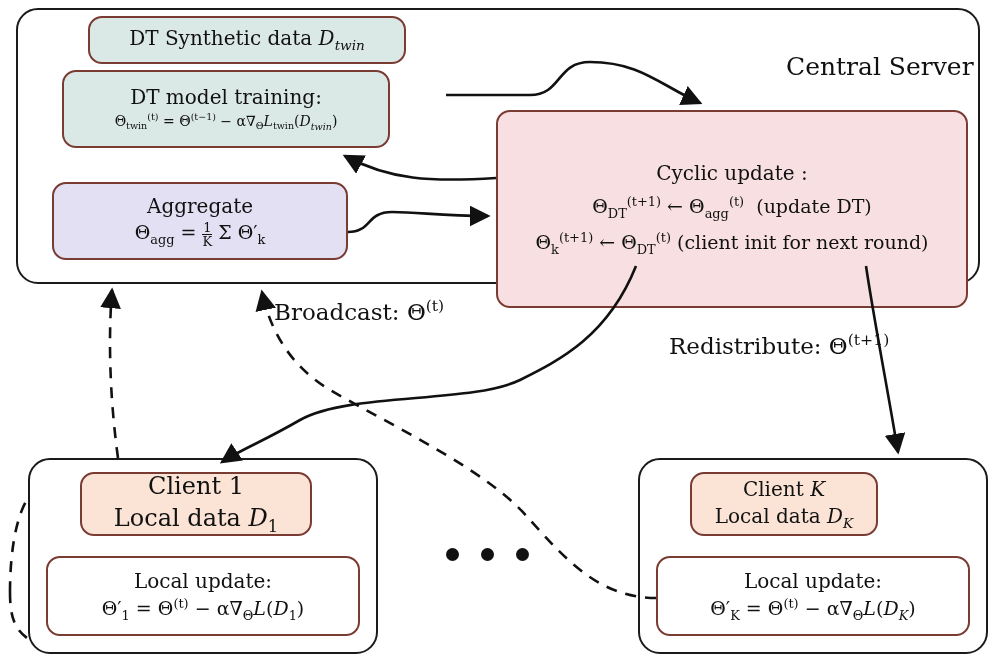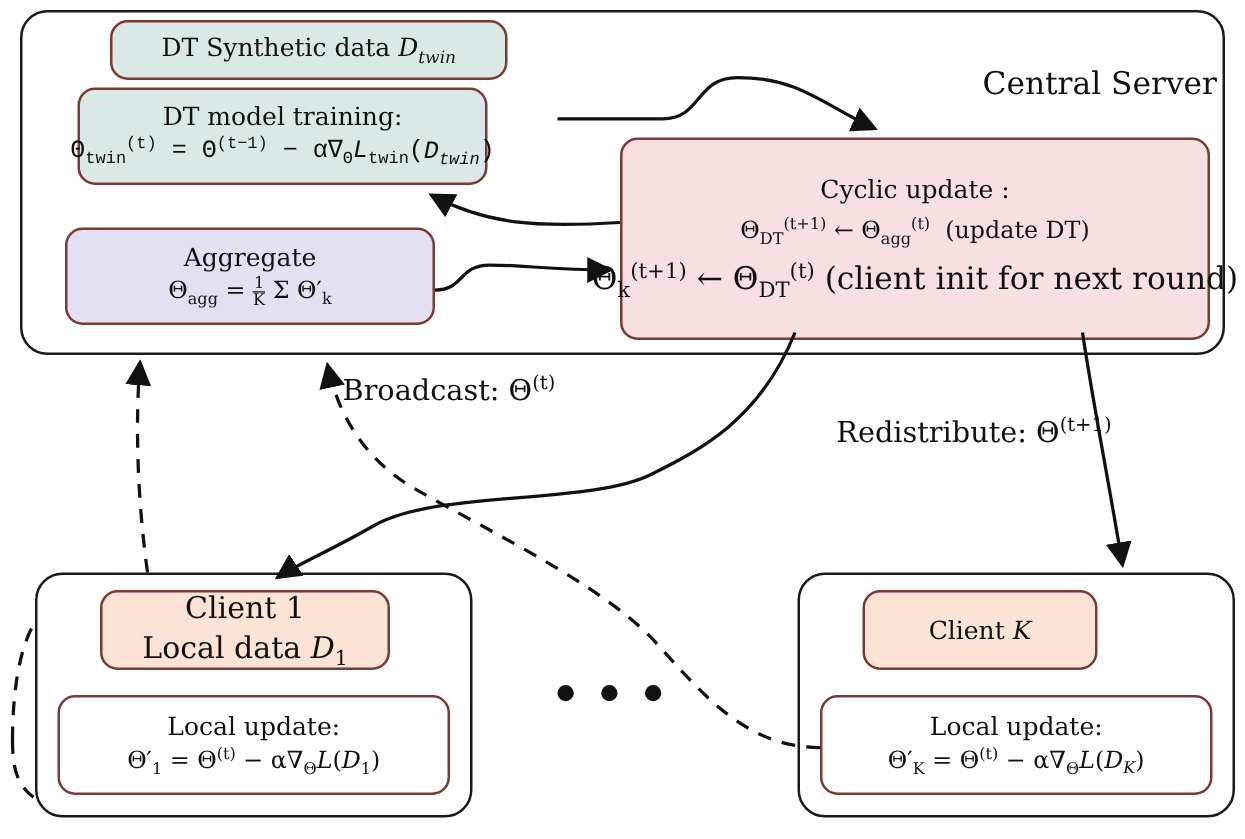--- a/index.html
+++ b/index.html
@@ -75,38 +75,38 @@
   <div class="label-plain" style="left:786px; top:52px; font-size:25px;">Central Server</div>
 
   <div class="box" style="left:88px; top:16px; width:318px; height:48px; background:#dbe9e6; font-size:20px;">
     <div class="mathline">
       DT Synthetic data <span class="ital">D<sub>twin</sub></span>
     </div>
   </div>
 
   <div class="box" style="left:62px; top:70px; width:328px; height:78px; background:#dbe9e6; font-size:20px;">
     <div class="mathline">DT model training:</div>
-    <div class="mathline" style="font-size:20px;font-family:Liberation Mono, monospace;">
+    <div class="mathline" style="font-size:14px;">
       Θ<sub>twin</sub><sup>(t)</sup> = Θ<sup>(t−1)</sup> − α∇<sub>Θ</sub><span class="ital">L</span><sub>twin</sub>(<span class="ital">D<sub>twin</sub></span>)
     </div>
   </div>
 
   <div class="box" style="left:52px; top:182px; width:296px; height:78px; background:#e2e0f2; font-size:20px;">
     <div class="mathline">Aggregate</div>
     <div class="mathline" style="font-size:19px;">
       Θ<sub>agg</sub> = <span style="display:inline-block; vertical-align:middle; font-size:13px; line-height:1.0; text-align:center;"><span style="display:block; border-bottom:1px solid #111;">1</span><span style="display:block;">K</span></span> Σ Θ′<sub>k</sub>
     </div>
   </div>
 
-  <div class="box" style="left:496px; top:110px; width:472px; height:162px; background:#f7dfe2; font-size:20px;text-align:center;">
+  <div class="box" style="left:496px; top:110px; width:472px; height:198px; background:#f7dfe2; font-size:20px;text-align:center;">
     <div class="mathline">Cyclic update :</div>
     <div class="mathline" style="font-size:19px; margin-top:6px;">
       Θ<sub>DT</sub><sup>(t+1)</sup> ← Θ<sub>agg</sub><sup>(t)</sup>&nbsp; (update DT)
     </div>
-    <div class="mathline" style="font-size:25px; margin-top:6px;">
+    <div class="mathline" style="font-size:19px; margin-top:6px;">
       Θ<sub>k</sub><sup>(t+1)</sup> ← Θ<sub>DT</sub><sup>(t)</sup> (client init for next round)
     </div>
   </div>
 
   <div class="label-plain" style="left:274px; top:296px; font-size:23px;">
     Broadcast: Θ<sup>(t)</sup>
   </div>
   <div class="label-plain" style="left:669px; top:330px; font-size:23px;">
     Redistribute: Θ<sup>(t+1)</sup>
   </div>
@@ -119,20 +119,21 @@
   <div class="box" style="left:46px; top:556px; width:314px; height:80px; background:#ffffff; font-size:20px;">
     <div class="mathline">Local update:</div>
     <div class="mathline" style="font-size:19px;">
       Θ′<sub>1</sub> = Θ<sup>(t)</sup> − α∇<sub>Θ</sub><span class="ital">L</span>(<span class="ital">D</span><sub>1</sub>)
     </div>
   </div>
 
   <div class="box outer" style="left:638px; top:458px; width:350px; height:196px;"></div>
   <div class="box" style="left:690px; top:472px; width:188px; height:64px; background:#fbe4d5; font-size:20px;">
     <div class="mathline">Client <span class="ital">K</span></div>
+    <div class="mathline">Local data <span class="ital">D<sub>K</sub></span></div>
   </div>
   <div class="box" style="left:656px; top:556px; width:314px; height:80px; background:#ffffff; font-size:20px;">
     <div class="mathline">Local update:</div>
     <div class="mathline" style="font-size:19px;">
       Θ′<sub>K</sub> = Θ<sup>(t)</sup> − α∇<sub>Θ</sub><span class="ital">L</span>(<span class="ital">D<sub>K</sub></span>)
     </div>
   </div>
 
   <div class="dots" style="left:446px; top:548px;">
     <span class="dot"></span>

